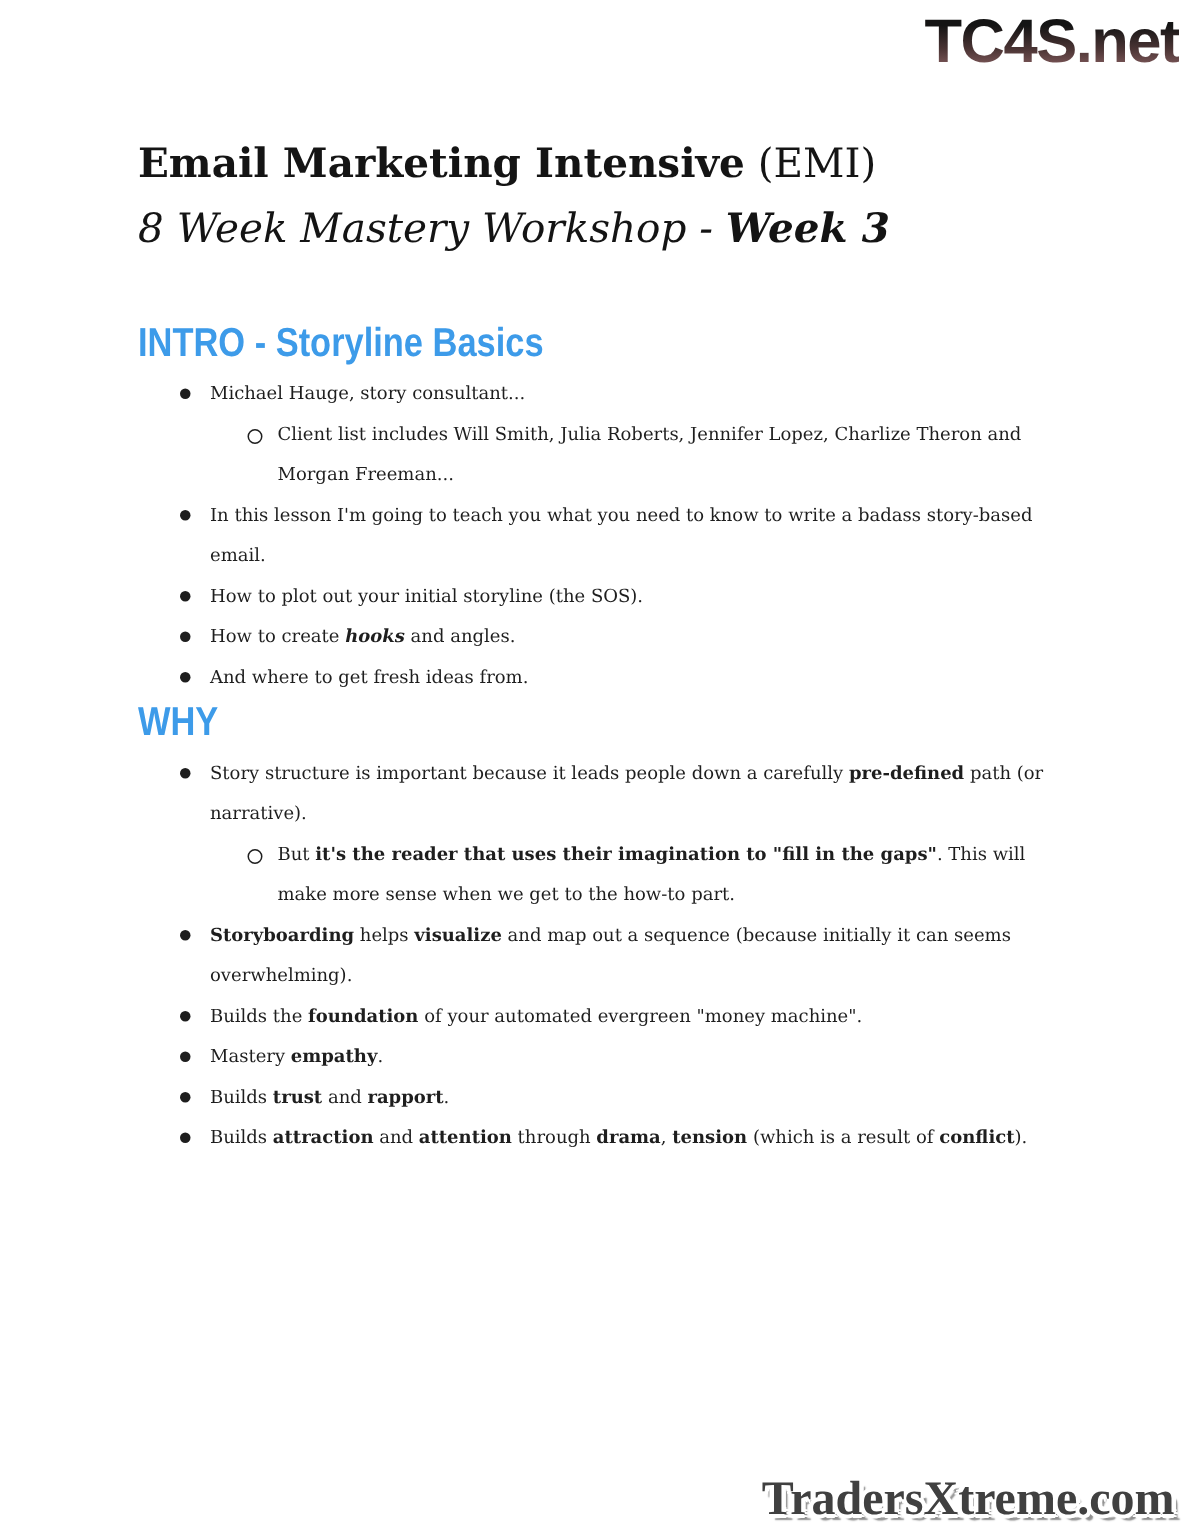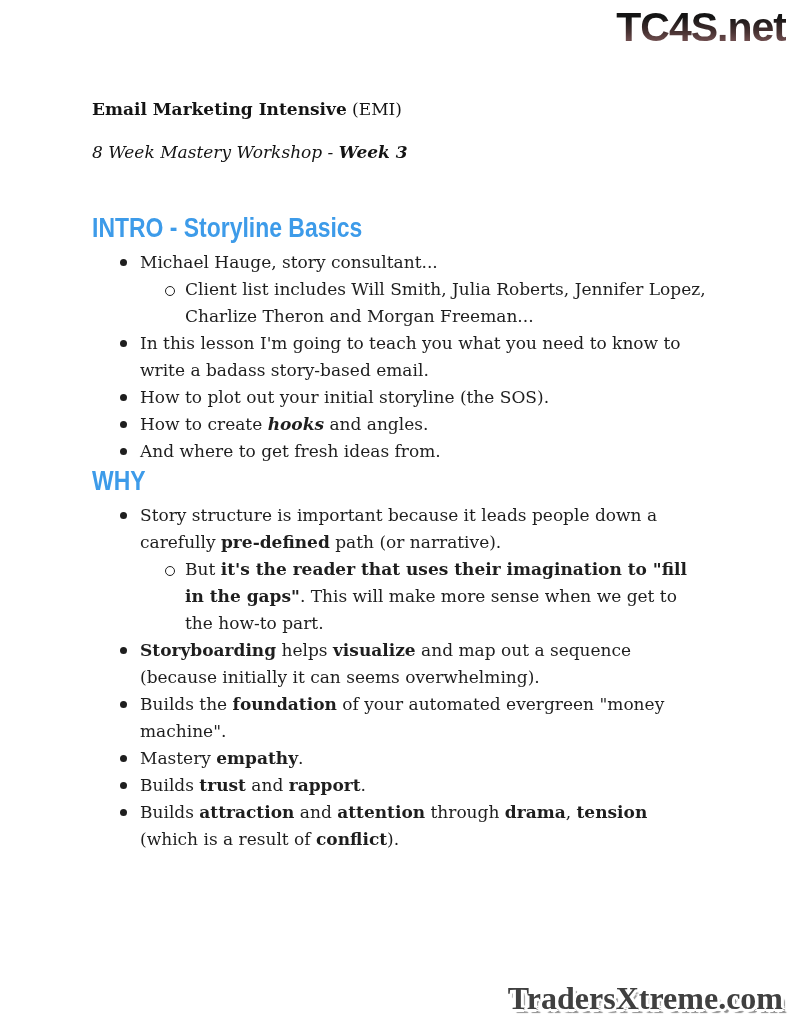--- a/index.html
+++ b/index.html
@@ -19,39 +19,39 @@
     position: absolute; top: 4px; right: 5px;
     font-family: "Liberation Sans", sans-serif;
     font-weight: 900; font-size: 41px; line-height: 46px;
     letter-spacing: -1px;
     background: linear-gradient(#141414 28%, #4a3434 62%, #96696b 100%);
     -webkit-background-clip: text; background-clip: text;
     color: transparent;
   }
 
   
-  h1 { margin: 0; font-weight: normal; font-size: 17px; line-height: 43px; color: #141414; }
+  h1 { margin: 0; font-weight: normal; font-size: 27px; line-height: 43px; color: #141414; }
   .t-line { display: block; }
   .b { font-weight: bold; }
   .i { font-style: italic; }
 
   
   h2.heading {
     margin: 0;
     font-family: "Liberation Sans", sans-serif;
     font-weight: bold; font-size: 27px; line-height: 32px;
     color: #3d9be9;
     transform: scaleX(0.85); transform-origin: 0 50%;
     white-space: nowrap;
   }
   section[data-section="0"] h2 { margin-top: 38px; }
   section[data-section="1"] h2 { margin-top: 0px; }
 
   
-  ul.bullets { list-style: none; margin: 5px 0 0 0; padding: 0; font-size: 17px; line-height: 27px; width: 615px; }
+  ul.bullets { list-style: none; margin: 5px 0 0 0; padding: 0; font-size: 12px; line-height: 27px; width: 615px; }
   ul.bullets li { position: relative; }
   li.l1 { padding-left: 48px; }
   li.l1::before {
     content: ""; position: absolute; left: 28px; top: 10px;
     width: 7px; height: 7px; border-radius: 50%; background: #1e1e1e;
   }
   li.l2 { padding-left: 93px; }
   li.l2::before {
     content: ""; position: absolute; left: 73px; top: 10px;
     width: 8px; height: 8px; border-radius: 50%;

